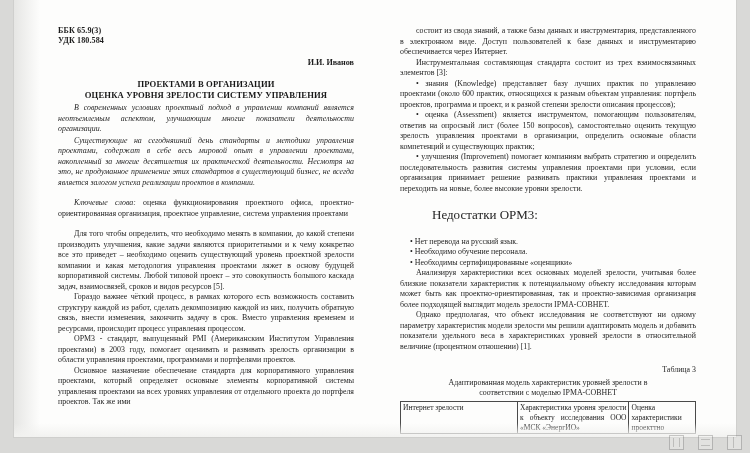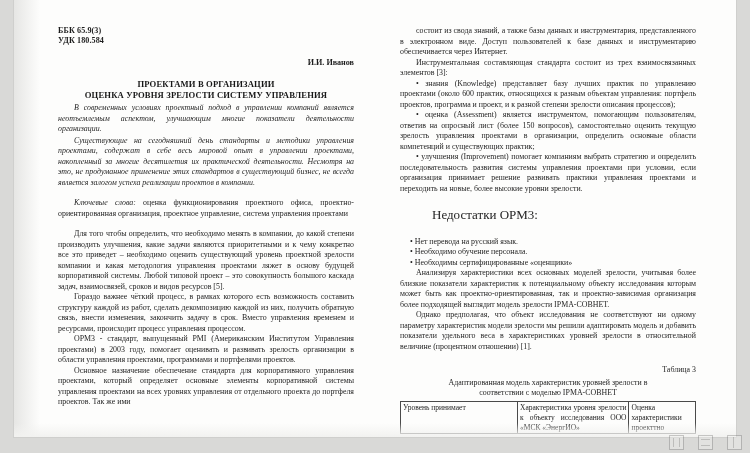--- a/index.html
+++ b/index.html
@@ -272,21 +272,21 @@
 
         <div class="tablecaption-num">Таблица 3</div>
         <div class="tablecaption">
           <div>Адаптированная модель характеристик уровней зрелости в</div>
           <div>соответствии с моделью IPMA-СОВНЕТ</div>
         </div>
 
         <table class="maturity">
           <tbody>
             <tr>
-              <td class="c1">Уровень принимает</td>
+              <td class="c1">Интернет зрелости</td>
               <td class="c2">Характеристика уровня зрелости к объекту исследования ООО «МСК «ЭнергИО»</td>
               <td class="c3">
                 <span>Оценка характеристики</span>
                 <span>проекттно</span>
               </td>
             </tr>
           </tbody>
         </table>
 
       </div>

